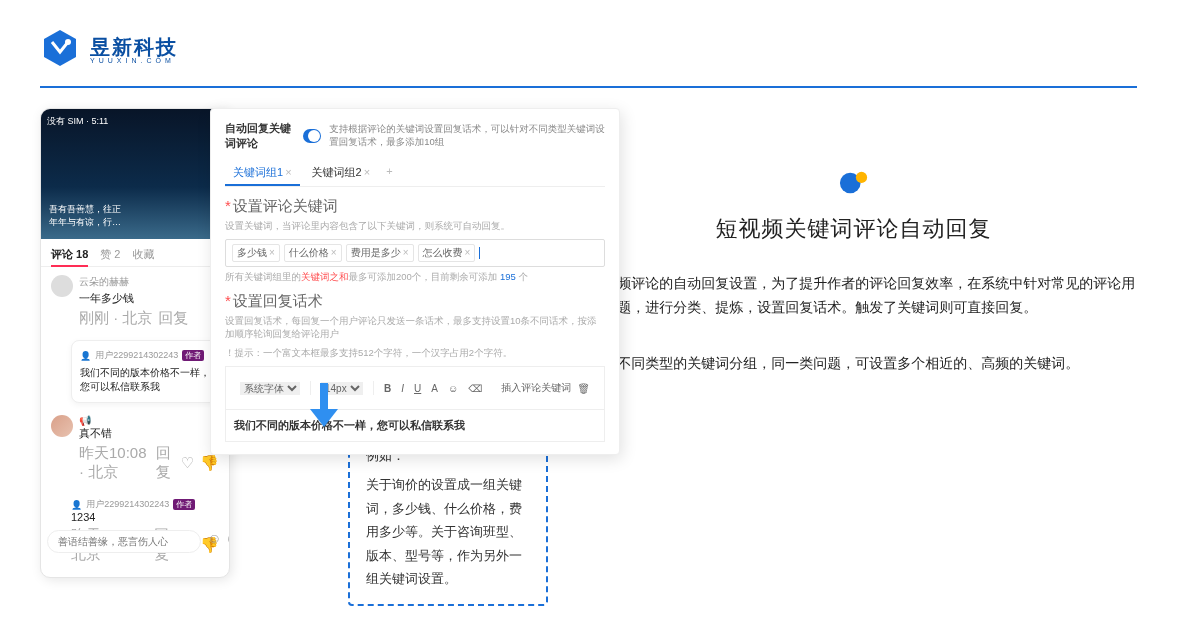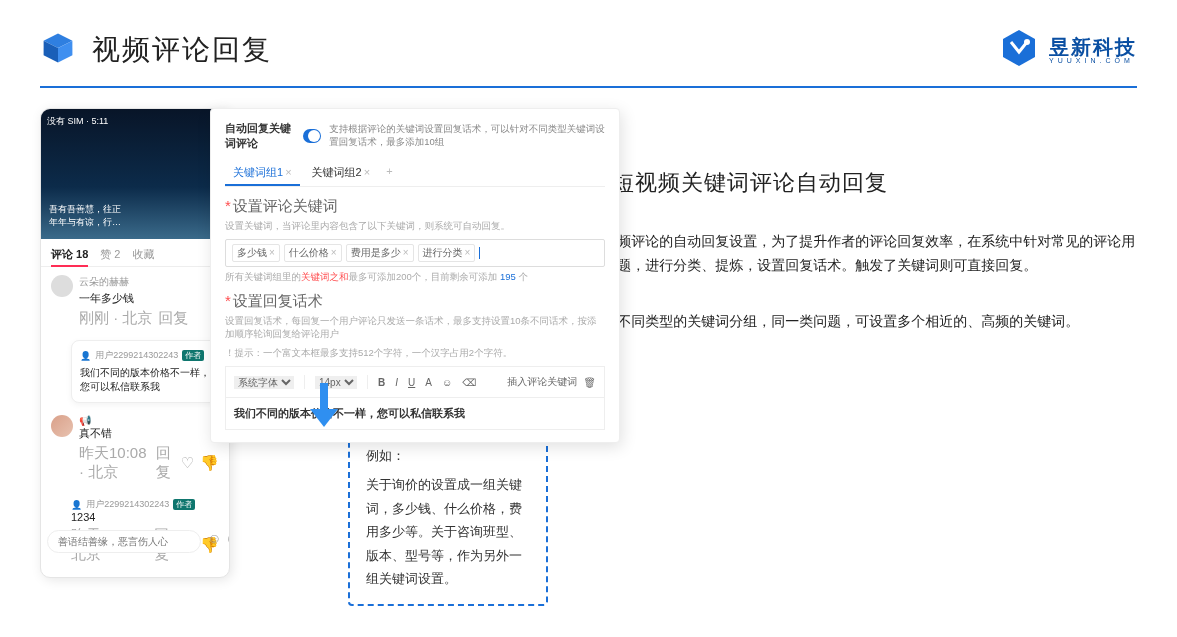--- a/index.html
+++ b/index.html
@@ -34,21 +34,21 @@
 .avatar { width: 22px; height: 22px; border-radius: 50%; background: #ddd; flex-shrink: 0; }
 .avatar.pink { background: #f4bcd0; }
 .avatar.img { background: linear-gradient(135deg,#d9a089,#e8c2b0); }
 .c-body { flex: 1; }
 .c-name { font-size: 10px; color: #999; margin-bottom: 2px; }
 .c-text { font-size: 11px; color: #222; margin-bottom: 3px; }
 .c-meta { font-size: 15px; color: #aaa; display: flex; gap: 6px; align-items: center; }
 .c-meta .heart { margin-left: auto; }
 .reply-bubble { margin: 4px 10px 4px 30px; border: 1px solid #eee; border-radius: 8px; padding: 8px; background:#fff; box-shadow:0 2px 6px rgba(0,0,0,.05); }
 .reply-name { font-size: 9px; color: #999; display: flex; align-items: center; gap: 4px; }
-.tag-author { background: #0f766e; color: #fff; font-size: 8px; padding: 0 3px; border-radius: 2px; }
+.tag-author { background: #701a75; color: #fff; font-size: 8px; padding: 0 3px; border-radius: 2px; }
 .reply-text { font-size: 10px; color: #222; margin-top: 4px; }
 .sub-comment { padding-left: 30px; }
 .input-bar { position: absolute; bottom: 24px; left: 6px; right: 6px; display: flex; align-items: flex-start; gap: 6px; }
 .input-bar input { flex: 1; border: 1px solid #eee; border-radius: 14px; padding: 5px 10px; font-size: 10px; color:#999; }
 .input-bar .ib-icon { color: #999; font-size: 14px; }
 .broadcast { font-size:10px; color:#ff7a3d; }
 
 
 .panel { position: absolute; top: 0; left: 170px; width: 410px; background: #fff; border: 1px solid #eee; border-radius: 4px; box-shadow: 2px 4px 16px rgba(0,0,0,.12); font-size: 11px; padding: 12px 14px; z-index: 2; }
 .panel-row { display: flex; align-items: center; gap: 8px; margin-bottom: 10px; }
@@ -64,56 +64,46 @@
 .field-label { font-size: 15px; color: #666; margin: 8px 0 4px; }
 .star { color:#ff4d4f; margin-right:2px; }
 .field-sub { font-size: 9.5px; color: #aaa; margin-bottom: 6px; }
 .kw-box { border: 1px solid #ddd; border-radius: 2px; padding: 4px 6px; display: flex; flex-wrap: wrap; gap: 4px; align-items: center; min-height: 26px; }
 .kw-tag { background: #fff; border: 1px solid #e5e5e5; border-radius: 2px; padding: 1px 4px; font-size: 10px; color: #666; }
 .kw-tag .x { color:#bbb; margin-left:2px; }
 .cursor { width:1px; height:12px; background:#1a6fd8; }
 .kw-hint { font-size: 9.5px; color: #aaa; margin: 4px 0 2px; }
 .kw-hint .hl { color: #ff4d4f; }
 .kw-hint .num { color: #1a6fd8; }
-.toolbar { display: flex; align-items: center; gap: 10px; border: 1px solid #eee; border-top:1px solid #eee; padding: 8px; font-size: 10px; color: #666; margin-top:4px; }
+.toolbar { display: flex; align-items: center; gap: 10px; border: 1px solid #eee; border-top:1px solid #eee; padding: 14px; font-size: 10px; color: #666; margin-top:4px; }
 .toolbar .sep { width:1px; height:14px; background:#eee; }
 .toolbar select { border:none; font-size:10px; color:#666; }
 .toolbar .tb { cursor:pointer; }
 .toolbar .right-tools { margin-left:auto; display:flex; gap:6px; align-items:center; }
 .reply-preview { border: 1px solid #eee; border-top:none; padding: 8px; font-size: 11px; font-weight: 600; color:#333; }
 
 
 .arrow-down { position: absolute; top: 275px; left: 270px; z-index:3; }
 .arrow-down svg { width: 28px; height: 44px; }
 
 
 .example-box { position: absolute; top: 320px; left: 308px; width: 200px; border: 2px dashed #1a6fd8; border-radius: 4px; padding: 14px 16px; font-size: 13px; line-height: 1.8; color: #333; background:#fff; }
 .example-title { margin-bottom: 6px; }
 
 
-.section-head { display: flex; align-items: flex-start; gap: 12px; margin-bottom: 28px; }
+.section-head { display: flex; align-items: center; gap: 12px; margin-bottom: 28px; flex-direction: column; }
 .bubble-icon svg { width: 30px; height: 30px; }
 .section-title { font-size: 22px; font-weight: 500; color: #222; letter-spacing: 1px; }
 .bullet { display: flex; gap: 10px; margin-bottom: 32px; font-size: 14px; line-height: 1.7; color: #222; }
 .bullet .dia { color: #1a6fd8; font-size: 12px; margin-top: 4px; }
 </style>
 </head>
 <body>
 
 <div class="header">
-  <div class="title-wrap">
-    <span class="cube-icon">
-      <svg viewBox="0 0 40 40">
-          <polygon points="20,4 36,12 20,20 4,12" fill="#2f7fe0"></polygon>
-          <polygon points="4,12 20,20 20,36 4,28" fill="#1a5fb8"></polygon>
-          <polygon points="36,12 20,20 20,36 36,28" fill="#3f8ff0"></polygon>
-        </svg>
-    </span>
-    <h1 class="page-title">视频评论回复</h1>
-  </div>
   <div class="brand">
     <span class="brand-logo">
       <svg viewBox="0 0 40 40">
           <polygon points="20,2 36,11 36,29 20,38 4,29 4,11" fill="#1a6fd8"></polygon>
           <path d="M12 14 L20 24 L28 14" stroke="#fff" stroke-width="3" fill="none"></path>
           <circle cx="28" cy="14" r="3" fill="#fff"></circle>
         </svg>
     </span>
     <span class="brand-text">
       <span class="brand-cn">昱新科技</span>
@@ -218,21 +208,21 @@
         <span class="tab active"><span>关键词组1</span><span class="tab-close">×</span></span>
         <span class="tab"><span>关键词组2</span><span class="tab-close">×</span></span>
         <span class="tab-add">+</span>
       </div>
       <div class="field-label"><span class="star">*</span><span>设置评论关键词</span></div>
       <div class="field-sub">设置关键词，当评论里内容包含了以下关键词，则系统可自动回复。</div>
       <div class="kw-box">
         <span class="kw-tag"><span>多少钱</span><span class="x">×</span></span>
         <span class="kw-tag"><span>什么价格</span><span class="x">×</span></span>
         <span class="kw-tag"><span>费用是多少</span><span class="x">×</span></span>
-        <span class="kw-tag"><span>进行分类</span><span class="x">×</span></span>
+        <span class="kw-tag"><span>怎么收费</span><span class="x">×</span></span>
         <span class="cursor"></span>
       </div>
       <div class="kw-hint">
         <span>所有关键词组里的</span><span class="hl">关键词之和</span><span>最多可添加200个，目前剩余可添加 </span><span class="num">195</span><span> 个</span>
       </div>
       <div class="field-label"><span class="star">*</span><span>设置回复话术</span></div>
       <div class="field-sub">设置回复话术，每回复一个用户评论只发送一条话术，最多支持设置10条不同话术，按添加顺序轮询回复给评论用户</div>
       <div class="field-sub">！提示：一个富文本框最多支持512个字符，一个汉字占用2个字符。</div>
       <div class="toolbar">
         <select><option>系统字体</option></select>

